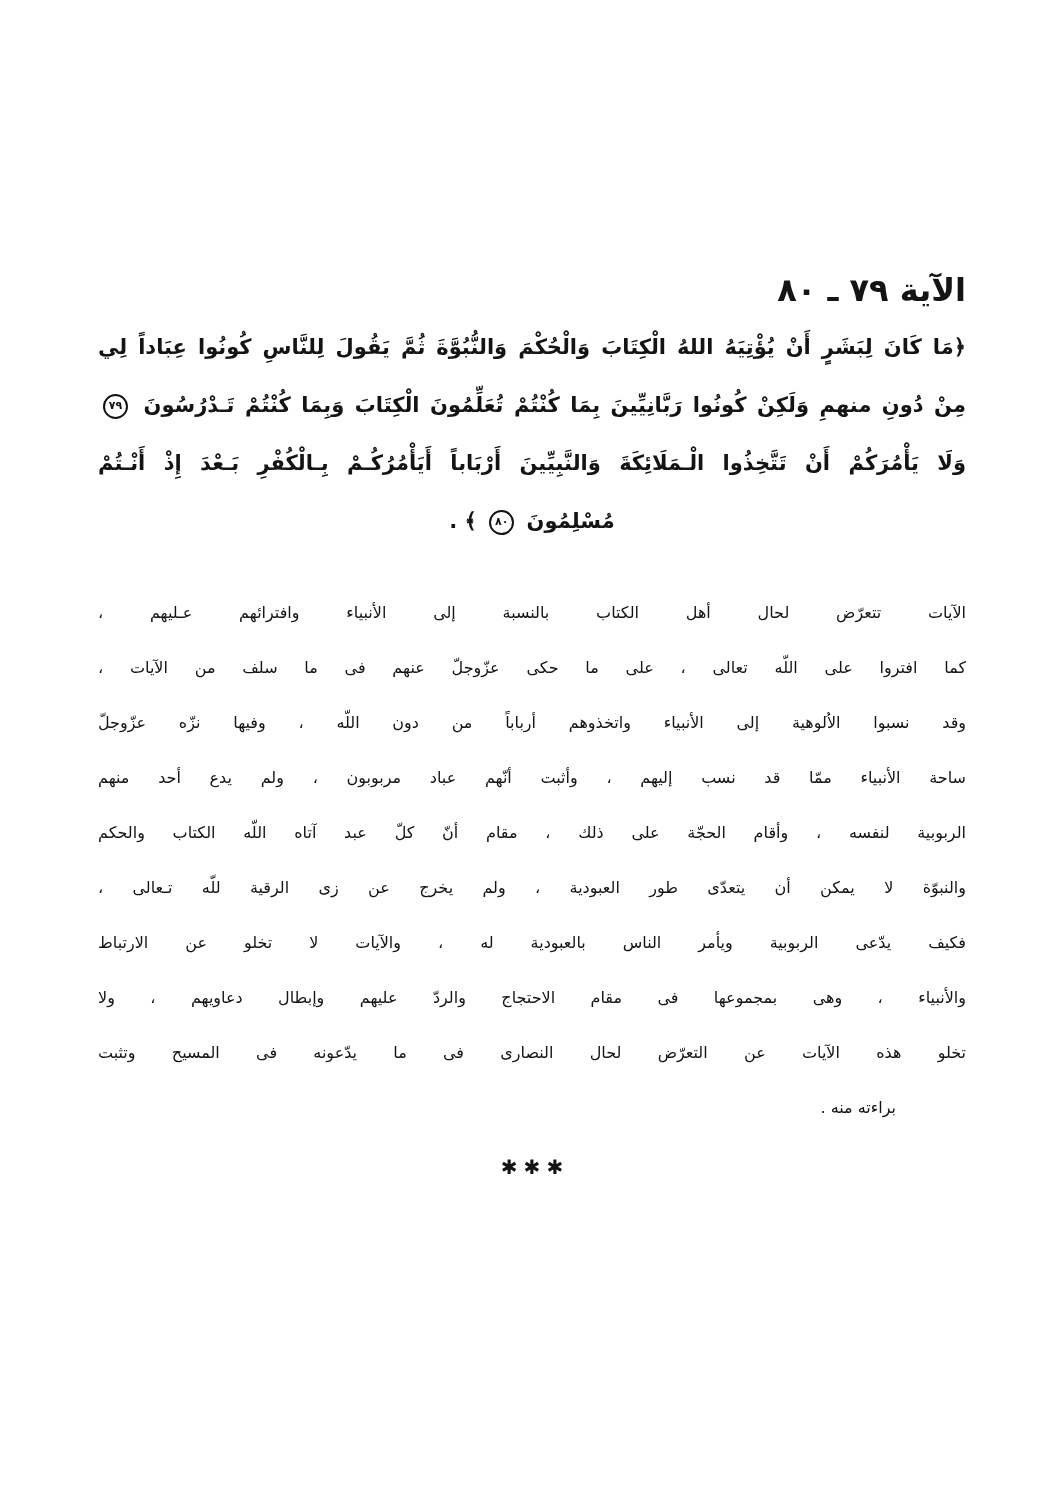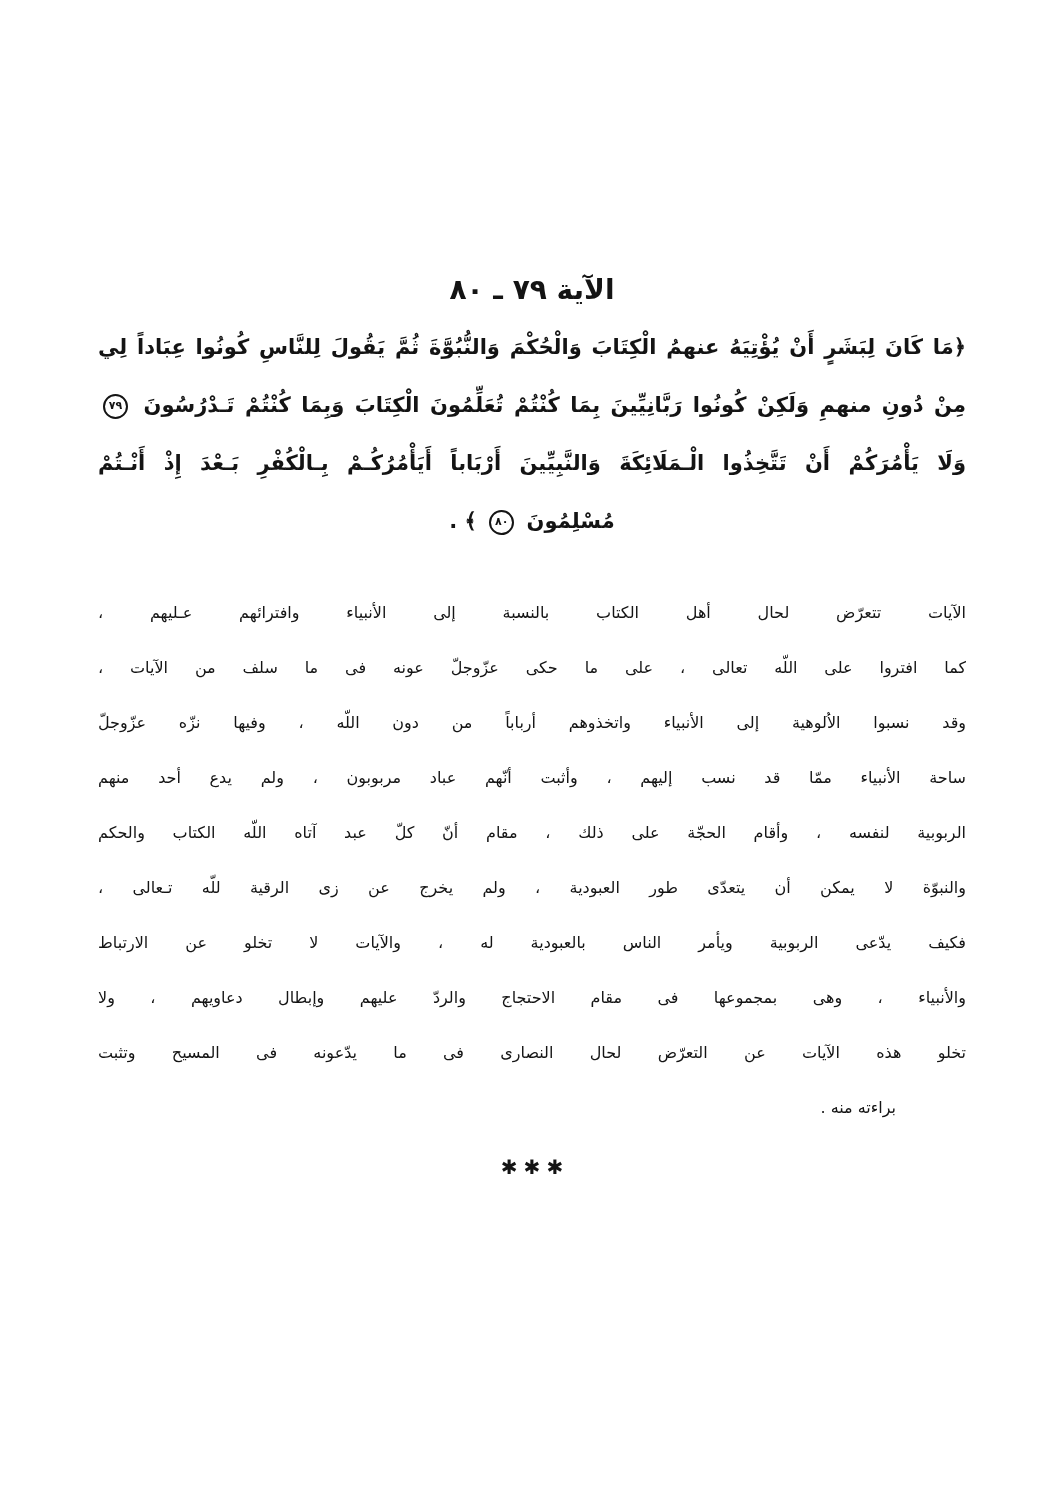--- a/index.html
+++ b/index.html
@@ -16,22 +16,22 @@
     overflow: hidden;
   }
   .page-content {
     width: 868px;
     margin: 0 auto;
     padding-top: 272px;
   }
   .ayah-heading {
     height: 36px;
     line-height: 36px;
-    text-align: center;
-    font-size: 28px;
+    text-align: right;
+    font-size: 32px;
     font-weight: bold;
     margin-bottom: 10px;
   }
   .verse-block {
     font-weight: bold;
   }
   .verse-line {
     height: 58px;
     line-height: 58px;
     font-size: 21px;
@@ -88,21 +88,21 @@
 </head>
 <body>
 
 <div class="page-content">
 
   <div class="ayah-heading">الآية ٧٩ ـ ٨٠</div>
 
   <div class="verse-block">
 
     <div class="verse-line">
-      <span>﴿مَا كَانَ لِبَشَرٍ أَنْ يُؤْتِيَهُ عنهمُ الْكِتَابَ وَالْحُكْمَ وَالنُّبُوَّةَ ثُمَّ يَقُولَ لِلنَّاسِ كُونُوا عِبَاداً لِي</span>
+      <span>﴿مَا كَانَ لِبَشَرٍ أَنْ يُؤْتِيَهُ اللهُ الْكِتَابَ وَالْحُكْمَ وَالنُّبُوَّةَ ثُمَّ يَقُولَ لِلنَّاسِ كُونُوا عِبَاداً لِي</span>
     </div>
 
     <div class="verse-line">
       <span>مِنْ دُونِ منهمِ وَلَكِنْ كُونُوا رَبَّانِيِّينَ بِمَا كُنْتُمْ تُعَلِّمُونَ الْكِتَابَ وَبِمَا كُنْتُمْ تَـدْرُسُونَ</span>
       <span class="verse-num">٧٩</span>
     </div>
 
     <div class="verse-line">
       <span>وَلَا يَأْمُرَكُمْ أَنْ تَتَّخِذُوا الْـمَلَائِكَةَ وَالنَّبِيِّينَ أَرْبَاباً أَيَأْمُرُكُـمْ بِـالْكُفْرِ بَـعْدَ إِذْ أَنْـتُمْ</span>
     </div>
@@ -110,21 +110,21 @@
     <div class="verse-line centered">
       <span>مُسْلِمُونَ</span>
       <span class="verse-num">٨٠</span>
       <span>﴾ .</span>
     </div>
 
   </div>
 
   <div class="commentary-block">
     <div class="commentary-line">الآيات تتعرّض لحال أهل الكتاب بالنسبة إلى الأنبياء وافترائهم عـليهم ،</div>
-    <div class="commentary-line">كما افتروا على اللّه تعالى ، على ما حكى عزّوجلّ عونه فى ما سلف من الآيات ،</div>
+    <div class="commentary-line">كما افتروا على اللّه تعالى ، على ما حكى عزّوجلّ عنهم فى ما سلف من الآيات ،</div>
     <div class="commentary-line">وقد نسبوا الاُلوهية إلى الأنبياء واتخذوهم أرباباً من دون اللّه ، وفيها نزّه عزّوجلّ</div>
     <div class="commentary-line">ساحة الأنبياء ممّا قد نسب إليهم ، وأثبت أنّهم عباد مربوبون ، ولم يدع أحد منهم</div>
     <div class="commentary-line">الربوبية لنفسه ، وأقام الحجّة على ذلك ، مقام أنّ كلّ عبد آتاه اللّه الكتاب والحكم</div>
     <div class="commentary-line">والنبوّة لا يمكن أن يتعدّى طور العبودية ، ولم يخرج عن زى الرقية للّه تـعالى ،</div>
     <div class="commentary-line">فكيف يدّعى الربوبية ويأمر الناس بالعبودية له ، والآيات لا تخلو عن الارتباط</div>
     <div class="commentary-line">والأنبياء ، وهى بمجموعها فى مقام الاحتجاج والردّ عليهم وإبطال دعاويهم ، ولا</div>
     <div class="commentary-line">تخلو هذه الآيات عن التعرّض لحال النصارى فى ما يدّعونه فى المسيح وتثبت</div>
     <div class="commentary-line paragraph-end">براءته منه .</div>
   </div>
 

